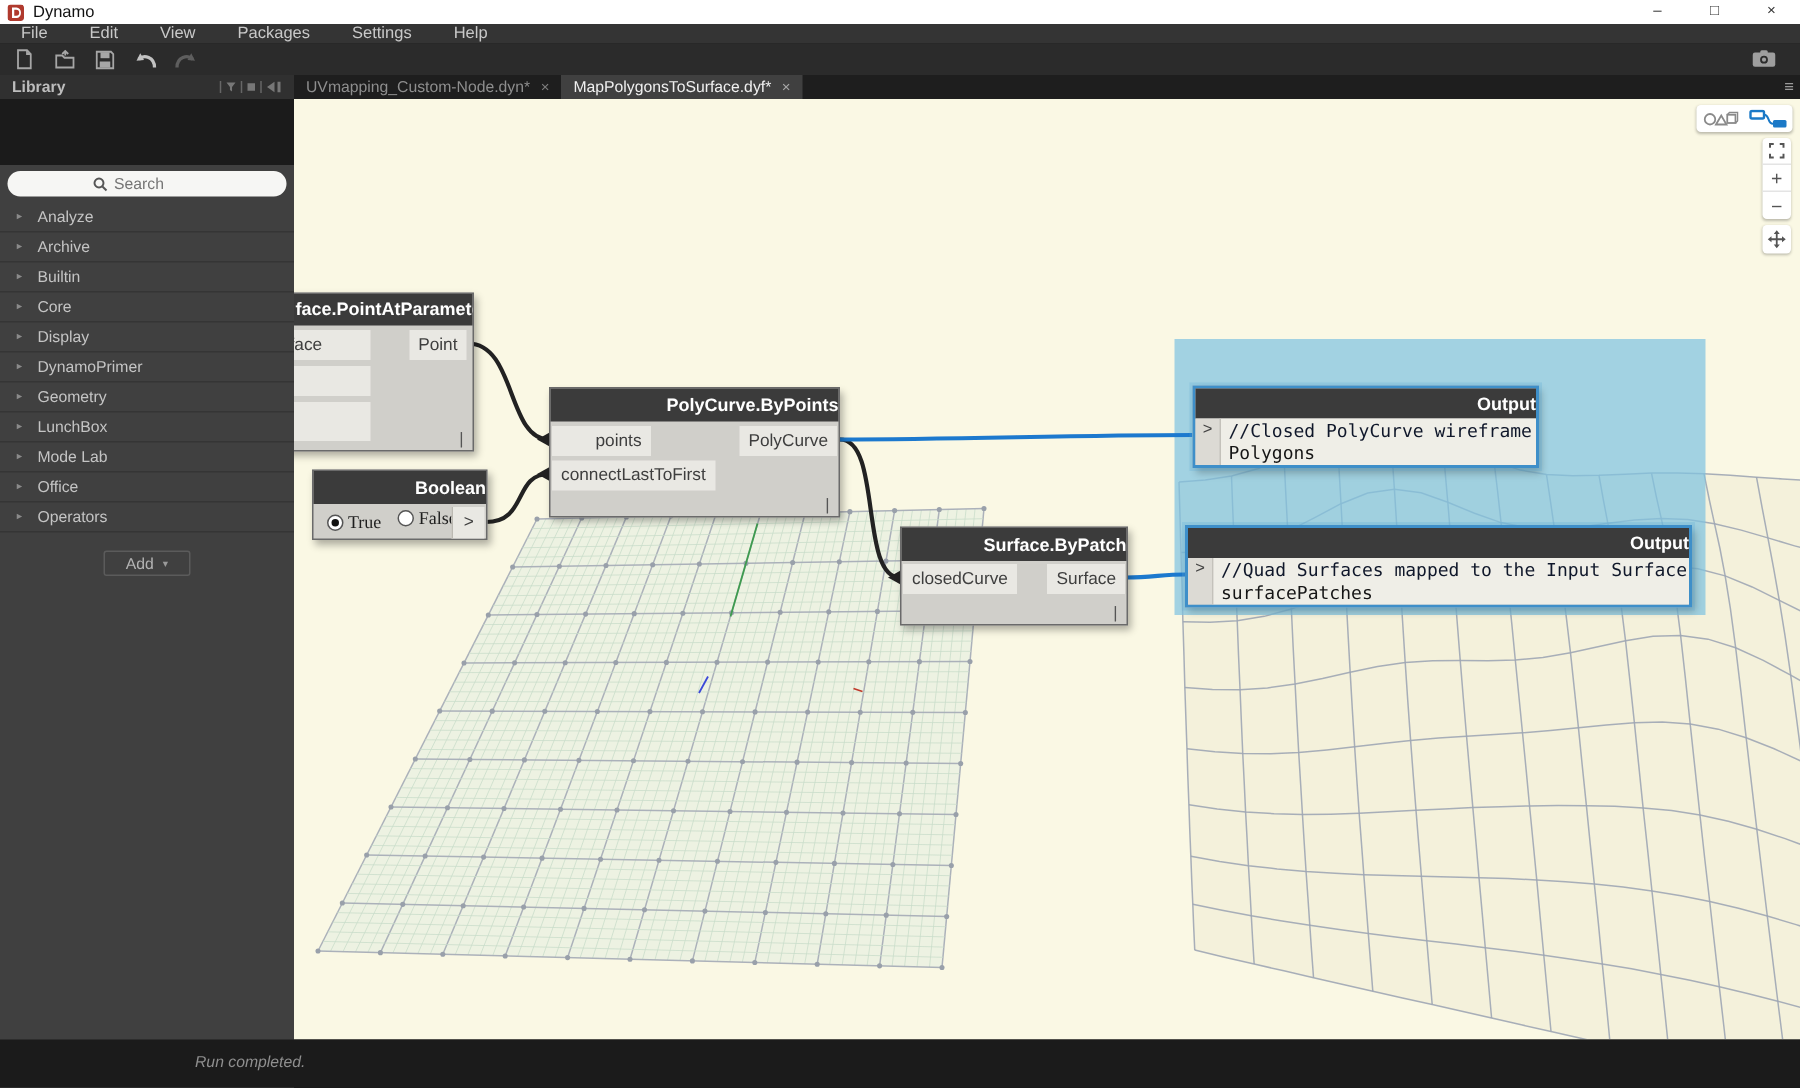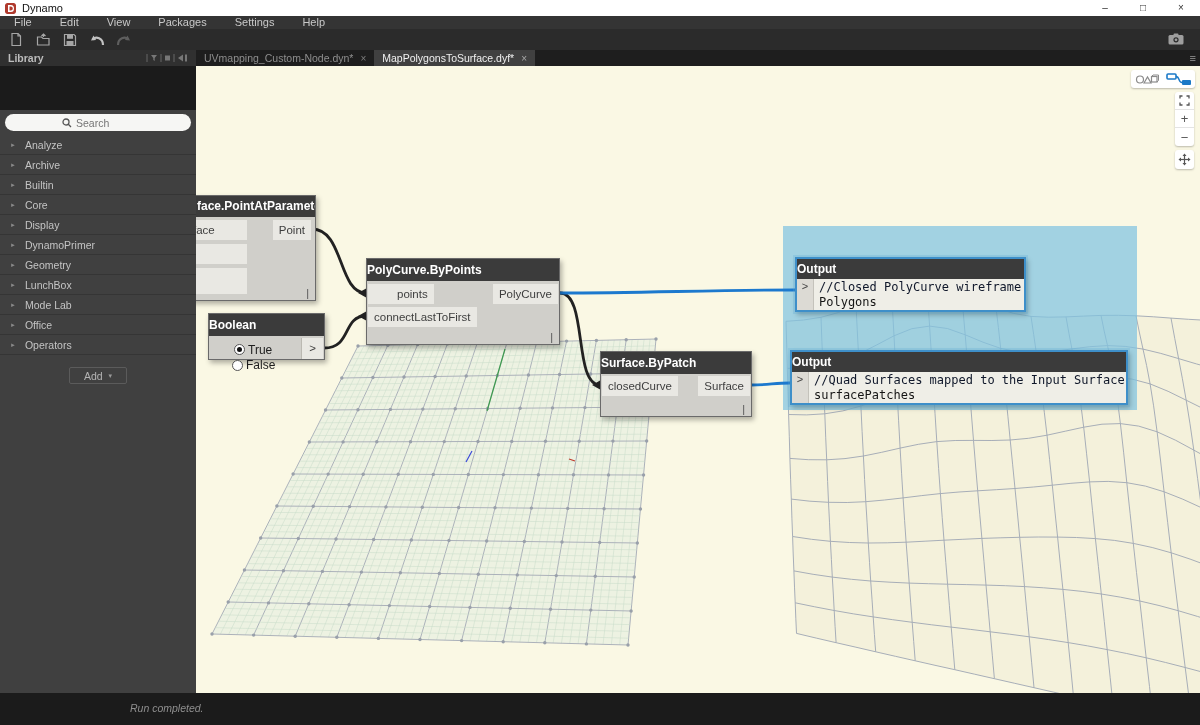--- a/index.html
+++ b/index.html
@@ -46,21 +46,21 @@
     color:#B4B4B4; font-size:10.5px; display:flex; align-items:center; justify-content:center; }
   .add-btn .caret { font-size:7px; margin-left:6px; color:#9A9A9A; }
 
   
   .canvas { position:absolute; left:196px; top:66px; width:1004px; height:627px; background:#FAF8E4; overflow:hidden; }
   .canvas svg.decor { position:absolute; left:0; top:0; }
 
   
   .node { position:absolute; border:1px solid #6A6A6A; background:#D0CFCA; box-shadow:2px 3px 5px rgba(0,0,0,.3); }
   .node-header { background:#3B3B3B; color:#FFF; font-weight:bold; font-size:12px; height:21px; line-height:21px;
-    text-align:left; white-space:nowrap; overflow:hidden; }
+    text-align:right; white-space:nowrap; overflow:hidden; }
   .port { position:absolute; background:#E9E8E3; color:#3E3E3E; font-size:11.5px; height:20px; line-height:20px;
     padding:0 6px; white-space:nowrap; }
   .port.out { text-align:right; }
   .lacing { position:absolute; right:6px; bottom:1px; color:#555; font-size:11px; }
   .selected { border:2px solid #3E8FC9; box-shadow:0 0 0 2px rgba(90,170,215,.25), 2px 3px 5px rgba(0,0,0,.25); }
 
   .radio { display:inline-flex; align-items:center; font-size:12px; color:#1E1E1E; margin-left:9px; }
   .radio .circle { width:11px; height:11px; border:1px solid #555; border-radius:50%; background:#FFF;
     margin-right:3px; display:flex; align-items:center; justify-content:center; }
   .radio .circle .dot { width:5px; height:5px; border-radius:50%; background:#111; }
@@ -507,21 +507,21 @@
   <div class="node" style="left:170px; top:192px; width:194px; height:87px;">
     <div class="node-header" style="height:22px; line-height:22px;">PolyCurve.ByPoints</div>
     <div class="port" style="left:1px; top:25px;padding-left:29px;">points</div>
     <div class="port" style="left:1px; top:48px;">connectLastToFirst</div>
     <div class="port out" style="right:1px; top:25px;">PolyCurve</div>
     <span class="lacing">|</span>
   </div>
 
   <div class="node" style="left:12px; top:247px; width:117px; height:47px;">
     <div class="node-header" style="height:22px; line-height:22px;">Boolean</div>
-    <div style="position:absolute; left:16px; top:24px;">
+    <div style="position:absolute; left:0; top:24px;font-family:Liberation Serif, serif;">
       <span class="radio">
         <span class="circle">
             <span class="dot"></span>
           </span>
         <span>True</span>
       </span>
       <span class="radio" style="margin-left:7px;">
         <span class="circle"></span>
         <span>False</span>
       </span>

